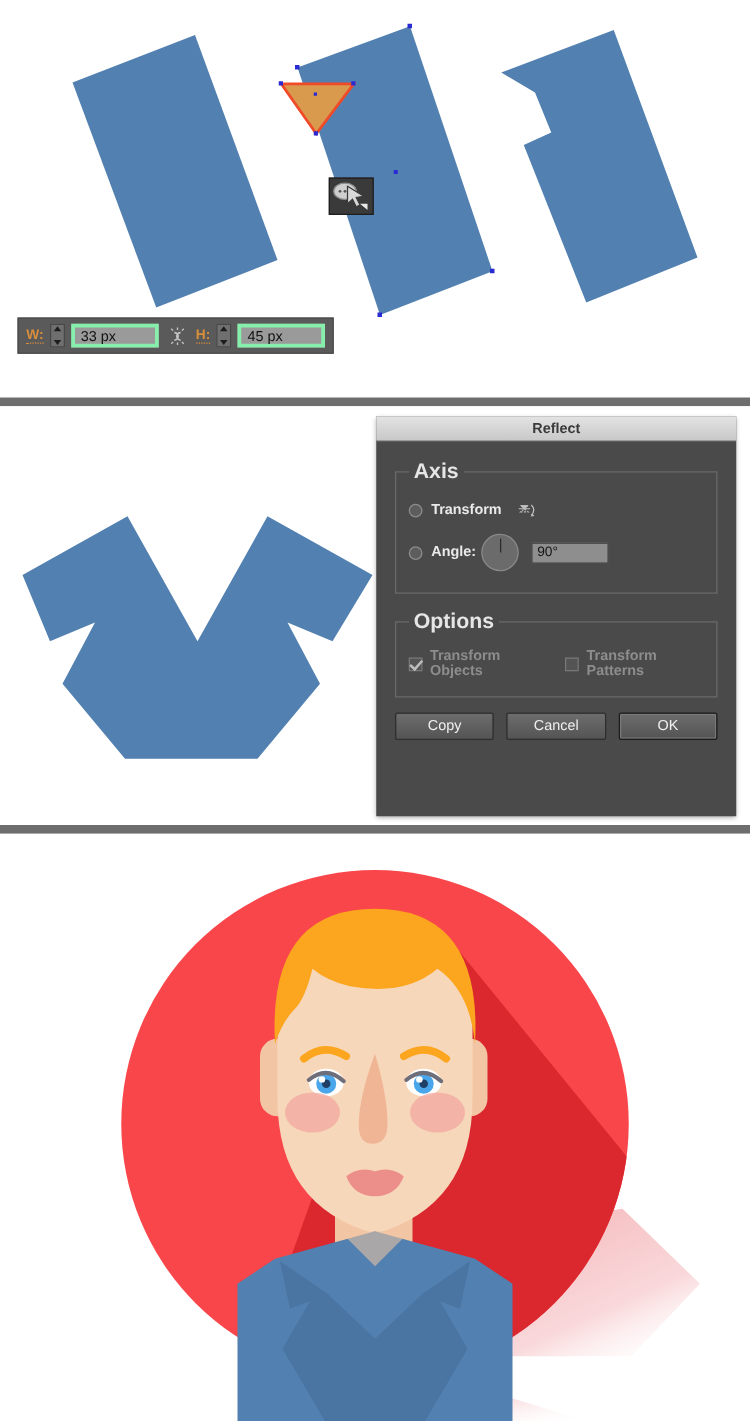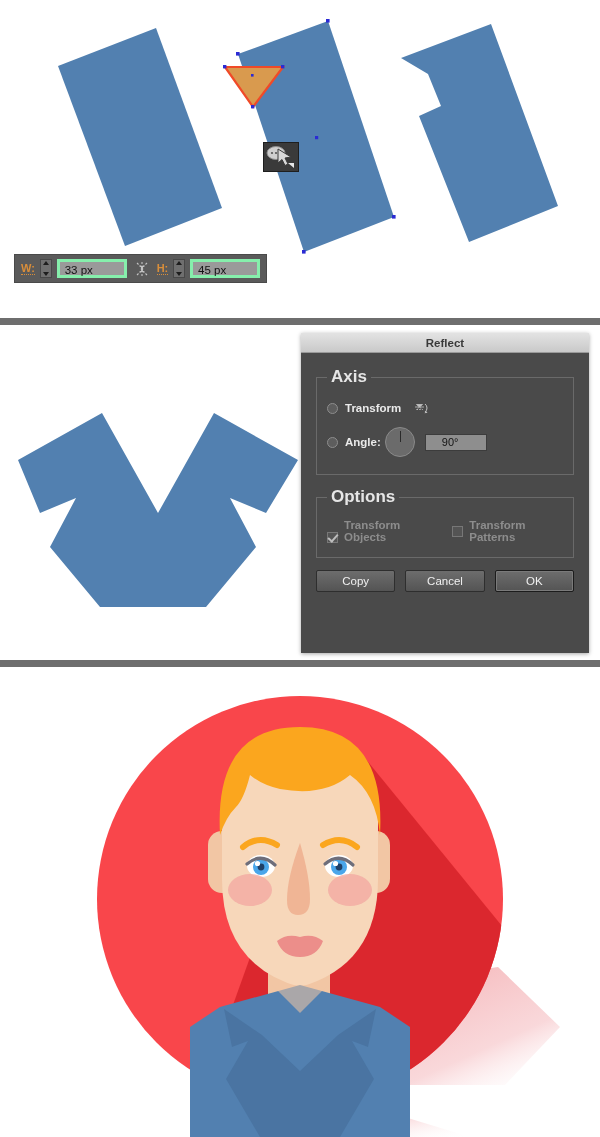--- a/index.html
+++ b/index.html
@@ -63,21 +63,21 @@
       display:flex;align-items:center;justify-content:center;}
   .radio.on{border-color:#c98a3c;background:#5d5d5d;}
   .radio.on::after{content:"";width:4px;height:4px;border-radius:50%;background:#ededed;}
   .rlabel{color:#eaeaea;font-size:11.5px;font-weight:bold;}
   .axis-icon{margin-left:12px;opacity:.85;}
   #angle-dial{width:28px;height:28px;border-radius:50%;background:#6b6b6b;
       border:1px solid #8a8a8a;position:relative;margin:0 10px 0 4px;flex:none;}
   #angle-dial::after{content:"";position:absolute;left:50%;top:3px;width:1px;height:11px;
       background:#2a2a2a;}
   #angle-field{width:62px;height:17px;background:#8e8e8e;border:1px solid #3c3c3c;
-      box-sizing:border-box;color:#141414;font-size:11px;line-height:15px;padding-left:16px;}
+      box-sizing:border-box;color:#141414;font-size:11px;line-height:15px;padding-left:4px;}
   .chk{width:11px;height:11px;border:1px solid #8d8d8d;background:#5d5d5d;
       box-sizing:border-box;margin-right:6px;flex:none;position:relative;}
   .chk.on::after{content:"";position:absolute;left:2px;top:-1px;width:4px;height:8px;
       border:solid #bdbdbd;border-width:0 2px 2px 0;transform:rotate(42deg);}
   .dim{color:#8d8d8d;}
   .dim .chk{border-color:#777;background:#545454;}
   #opt-row{display:flex;align-items:center;gap:18px;margin:6px 0 4px 0;}
   #preview-row{display:flex;align-items:center;margin:0 0 14px 2px;}
   #btn-row{display:flex;gap:10px;}
   .btn{flex:1;height:20px;background:linear-gradient(#6d6d6d,#545454);
@@ -199,21 +199,21 @@
           <span class="radio"></span>
           <span class="rlabel">Angle:</span>
           <span id="angle-dial"></span>
           <span id="angle-field">90°</span>
         </div>
       </fieldset>
 
       <fieldset>
         <legend>Options</legend>
         <div id="opt-row">
-          <span class="dim" style="display:flex;align-items:flex-end;">
+          <span class="dim" style="display:flex;align-items:center;">
             <span class="chk on"></span>
             <span class="rlabel dim">Transform Objects</span>
           </span>
           <span class="dim" style="display:flex;align-items:center;">
             <span class="chk"></span>
             <span class="rlabel dim">Transform Patterns</span>
           </span>
         </div>
       </fieldset>
 

